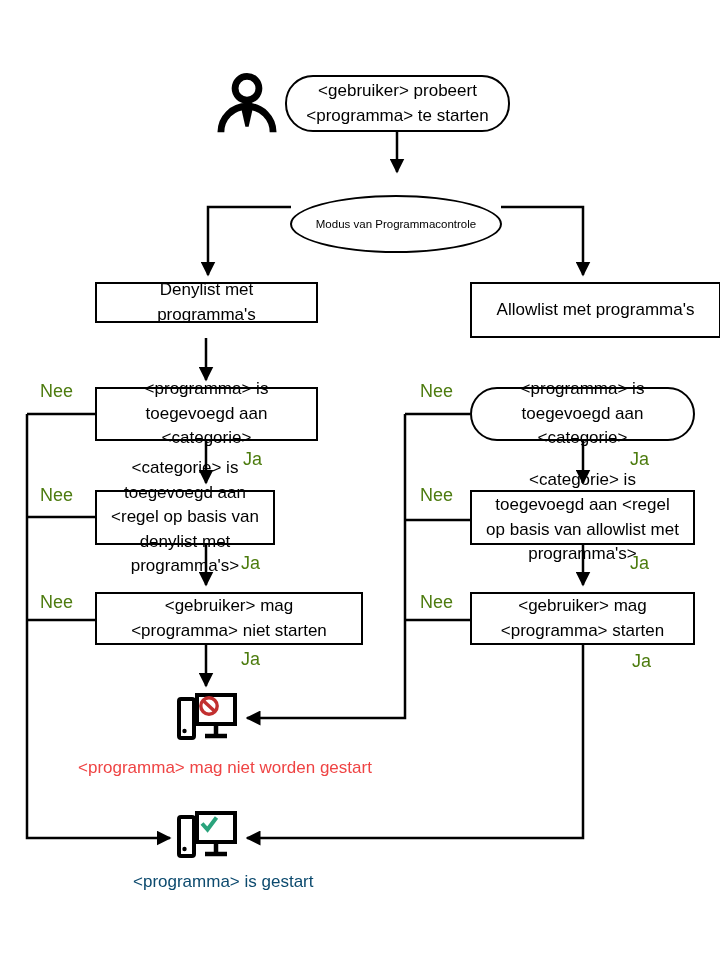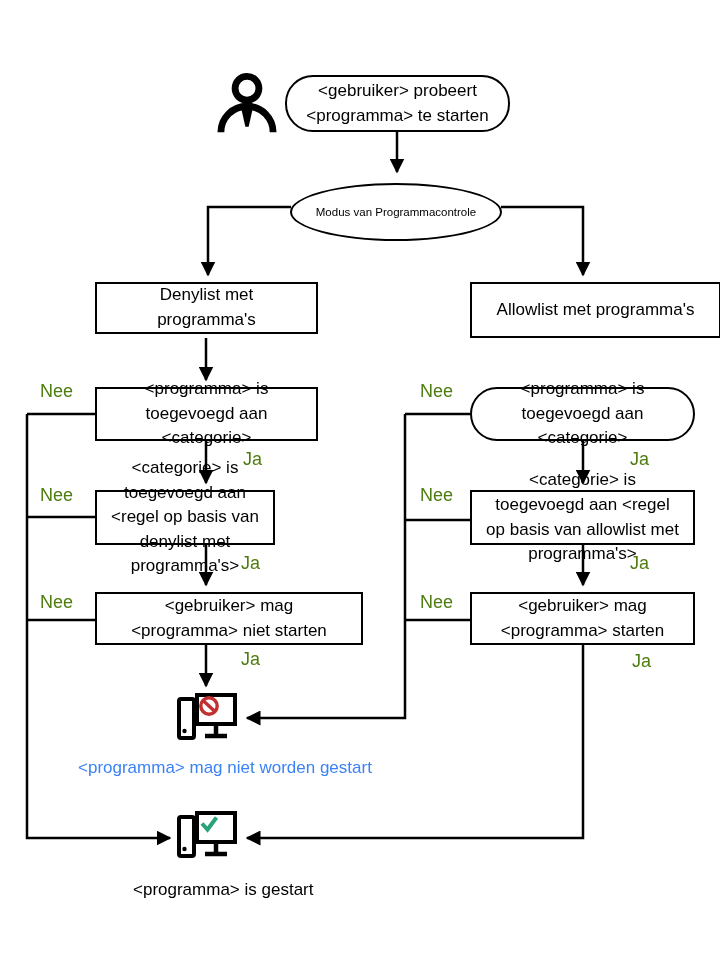--- a/index.html
+++ b/index.html
@@ -13,27 +13,27 @@
     display:flex;align-items:center;justify-content:center;text-align:center;
     font-size:17px;line-height:1.45;padding:0 14px;box-sizing:border-box;
   }
   .stadium{border-radius:28px;}
   .ellipse{border-radius:50%;}
   .edge-label{
     position:absolute;z-index:2;font-size:18px;color:#4d7c0f;background:transparent;
   }
   .icon-wrap{position:absolute;z-index:2;}
   .caption{position:absolute;z-index:2;font-size:17px;white-space:nowrap;}
-  .caption.blocked{color:#3b82f6;}
-  .caption.started{color:#000000;margin-top:8px;}
+  .caption.blocked{color:#ef4444;}
+  .caption.started{color:#0c4a6e;}
 
   
   .n-start{left:285px;top:75px;width:225px;height:57px;}
-  .n-mode{left:290px;top:183px;width:212px;height:58px;font-size:11.5px;}
-  .n-denylist{left:95px;top:282px;width:223px;height:52px;}
+  .n-mode{left:290px;top:195px;width:212px;height:58px;font-size:11.5px;}
+  .n-denylist{left:95px;top:282px;width:223px;height:41px;}
   .n-allowlist{left:470px;top:282px;width:251px;height:56px;text-align:right;}
   .n-deny1{left:95px;top:387px;width:223px;height:54px;}
   .n-deny2{left:95px;top:490px;width:180px;height:55px;}
   .n-deny3{left:95px;top:592px;width:268px;height:53px;}
   .n-allow1{left:470px;top:387px;width:225px;height:54px;border-radius:27px;}
   .n-allow2{left:470px;top:490px;width:225px;height:55px;}
   .n-allow3{left:470px;top:592px;width:225px;height:53px;}
 </style>
 </head>
 <body>

